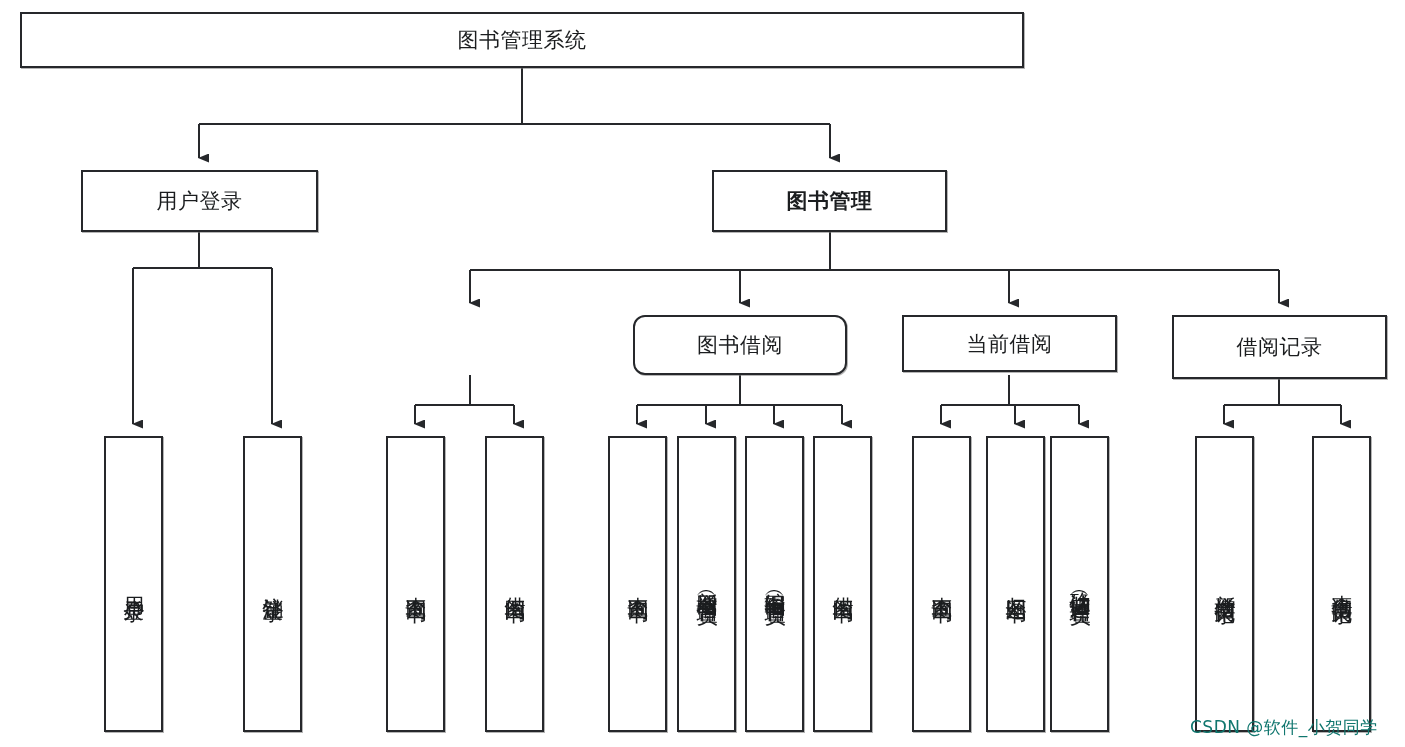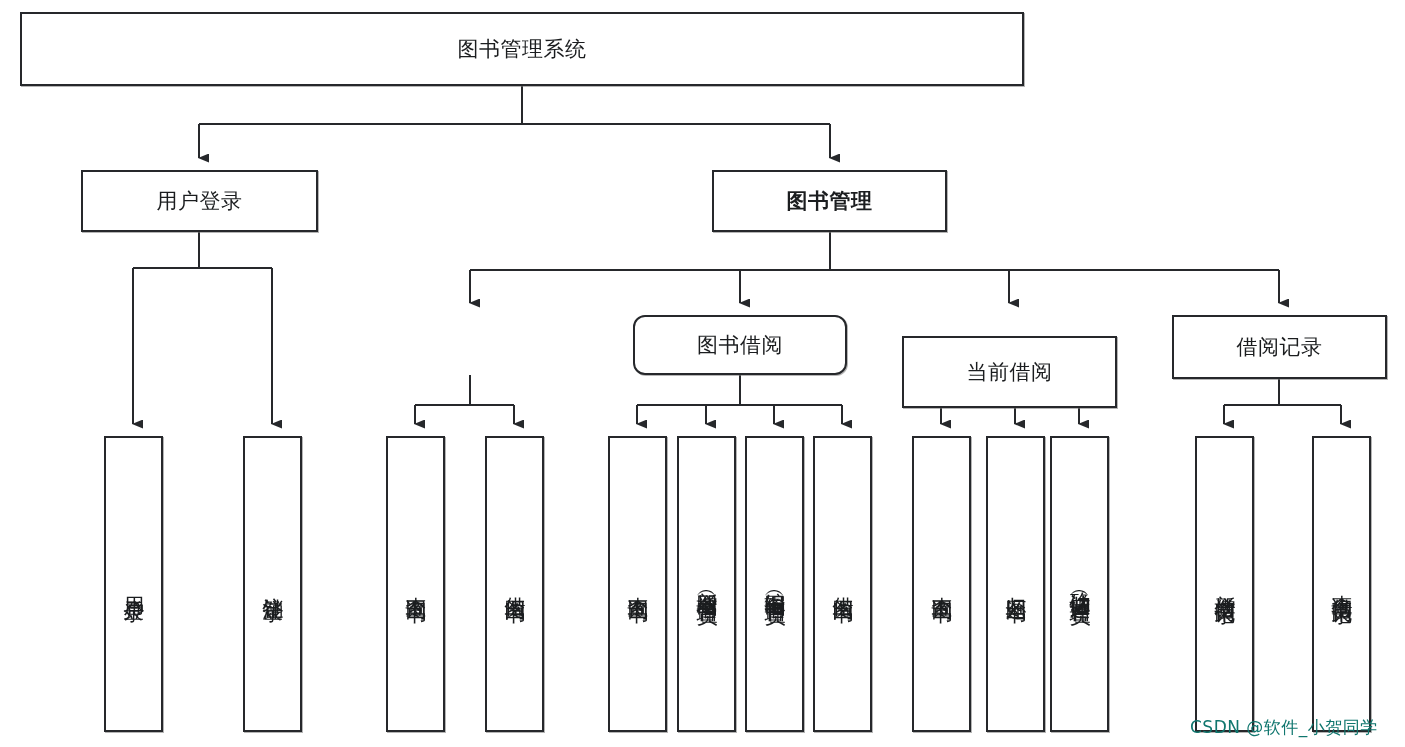--- a/index.html
+++ b/index.html
@@ -111,35 +111,35 @@
       <path d="M1015,405 L1015,424" marker-end="url(#arrowhead)"></path>
       <path d="M1079,405 L1079,424" marker-end="url(#arrowhead)"></path>
 
       <path d="M1279,375 L1279,405"></path>
       <path d="M1224,405 L1341,405"></path>
       <path d="M1224,405 L1224,424" marker-end="url(#arrowhead)"></path>
       <path d="M1341,405 L1341,424" marker-end="url(#arrowhead)"></path>
     </g>
   </svg>
 
-  <div class="node node-h" id="n-root" style="left: 20px; top: 12px; width: 1004px; height: 74px;">
+  <div class="node node-h" id="n-root" style="left: 20px; top: 12px; width: 1004px; height: 56px;">
     <span>图书管理系统</span>
   </div>
 
   <div class="node node-h" id="n-l2-0" style="left: 81px; top: 170px; width: 237px; height: 62px;">
     <span>用户登录</span>
   </div>
   <div class="node node-h" id="n-l2-1" style="left: 712px; top: 170px; width: 235px; height: 62px; font-weight: bold;">
     <span>图书管理</span>
   </div>
 
   <div class="node node-h" id="n-l3-1" style="left: 633px; top: 315px; width: 214px; height: 60px; border-radius: 12px;">
     <span>图书借阅</span>
   </div>
-  <div class="node node-h" id="n-l3-2" style="left: 902px; top: 315px; width: 215px; height: 72px; margin-top: 21px;">
+  <div class="node node-h" id="n-l3-2" style="left: 902px; top: 315px; width: 215px; height: 57px;">
     <span>当前借阅</span>
   </div>
   <div class="node node-h" id="n-l3-3" style="left: 1172px; top: 315px; width: 215px; height: 64px;">
     <span>借阅记录</span>
   </div>
 
   <div class="node node-v" id="n-lf-0" style="left: 104px; top: 436px; width: 59px; height: 296px;">
     <span class="vtext">用户登录</span>
   </div>
   <div class="node node-v" id="n-lf-1" style="left: 243px; top: 436px; width: 59px; height: 296px;">

